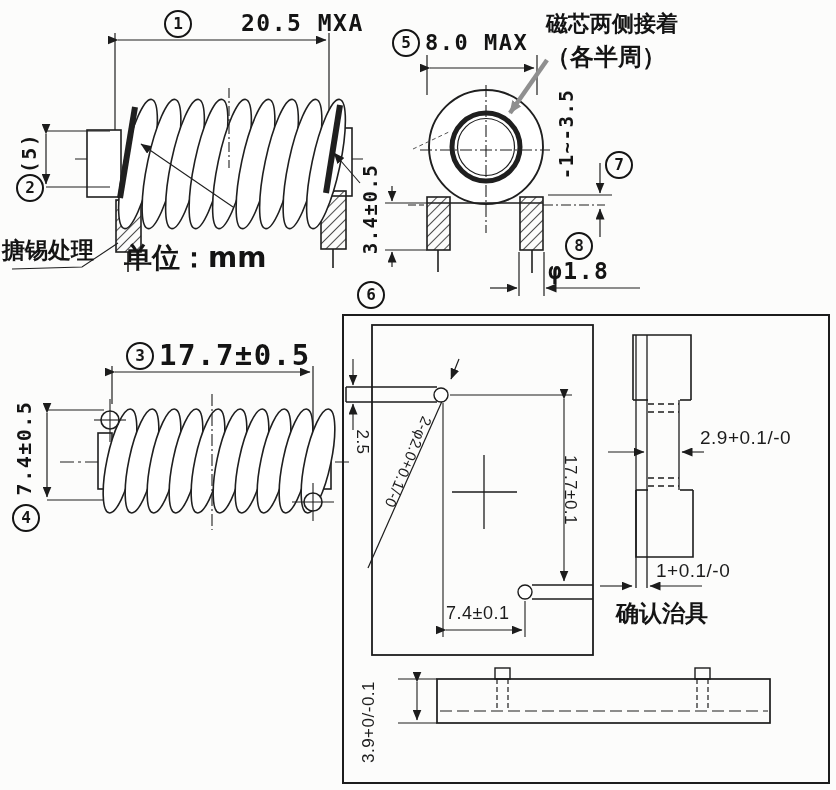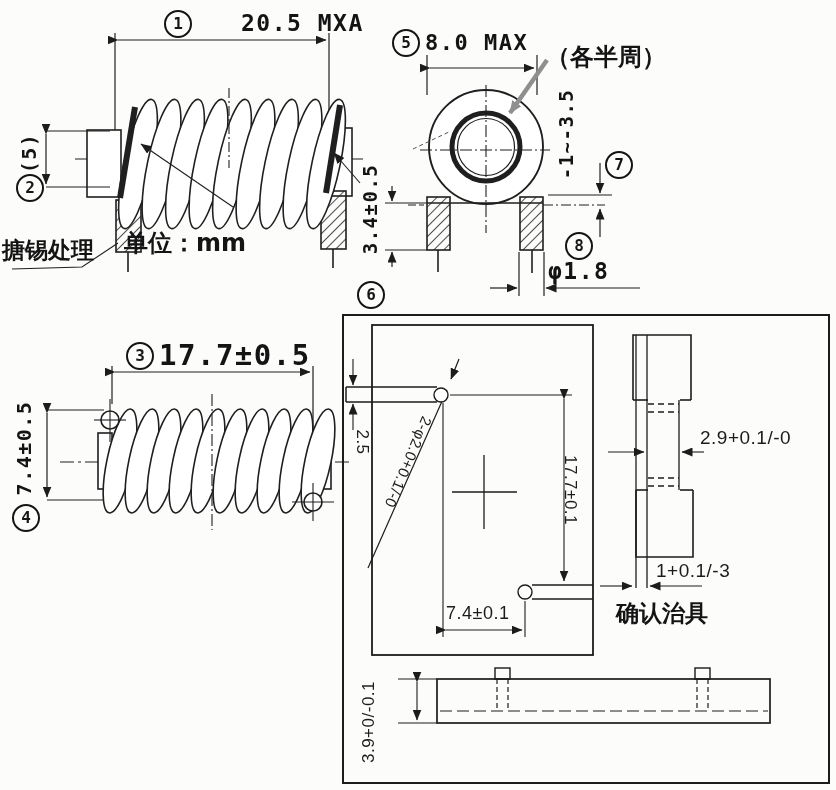--- a/index.html
+++ b/index.html
@@ -226,26 +226,27 @@
 
   <div class="txt row" style="left:164px;top:10px;">
     <span class="circ">1</span>
     <span class="dim" style="font-size:23px;margin-left:44px;">20.5 MXA</span>
   </div>
   <div class="txt rot" style="left:2px;top:143px;width:54px;height:20px;transform:rotate(-90deg);">
     <span class="dim" style="font-size:20px;">(5)</span>
   </div>
   <span class="circ txt" style="left:16px;top:174px;">2</span>
   <div class="txt cjk" style="left:2px;top:238px;font-size:23px;">搪锡处理</div>
-  <div class="txt cjk" style="left:124px;top:230px;font-size:24px;">单位：mm</div>
+  <div class="txt cjk" style="left:124px;top:243px;font-size:28px;">单位：mm</div>
 
   <div class="txt row" style="left:392px;top:29px;">
     <span class="circ">5</span>
     <span class="dim" style="font-size:22px;">8.0 MAX</span>
   </div>
+  <div class="txt cjk" style="left:546px;top:12px;font-size:22px;">磁芯两侧接着</div>
   <div class="txt cjk" style="left:546px;top:44px;font-size:24px;">（各半周）</div>
   <div class="txt rot" style="left:326px;top:200px;width:88px;height:18px;transform:rotate(-90deg);">
     <span class="dim" style="font-size:19px;">3.4±0.5</span>
   </div>
   <span class="circ txt" style="left:357px;top:281px;">6</span>
   <div class="txt rot" style="left:516px;top:125px;width:100px;height:18px;transform:rotate(-90deg);">
     <span class="dim" style="font-size:19px;">-1~-3.5</span>
   </div>
   <span class="circ txt" style="left:605px;top:151px;">7</span>
   <span class="circ txt" style="left:565px;top:232px;">8</span>
@@ -264,19 +265,19 @@
     <span class="cad" style="font-size:17px;">2.5</span>
   </div>
   <div class="txt rot" style="left:333px;top:454px;width:150px;height:16px;transform:rotate(113deg);">
     <span class="cad" style="font-size:15px;">2-φ2.0+0.1/-0</span>
   </div>
   <div class="txt rot" style="left:522px;top:482px;width:96px;height:16px;transform:rotate(90deg);">
     <span class="cad" style="font-size:17px;">17.7±0.1</span>
   </div>
   <div class="txt cad" style="left:446px;top:604px;font-size:18px;">7.4±0.1</div>
   <div class="txt cad" style="left:700px;top:428px;font-size:19px;">2.9+0.1/-0</div>
-  <div class="txt cad" style="left:656px;top:561px;font-size:19px;">1+0.1/-3</div>
+  <div class="txt cad" style="left:656px;top:561px;font-size:19px;">1+0.1/-0</div>
   <div class="txt cjk" style="left:616px;top:601px;font-size:23px;text-align:center;">确认治具</div>
   <div class="txt rot" style="left:304px;top:714px;width:130px;height:16px;transform:rotate(-90deg);">
     <span class="cad" style="font-size:17px;">3.9+0/-0.1</span>
   </div>
 
 </div>
 
 </body></html>

